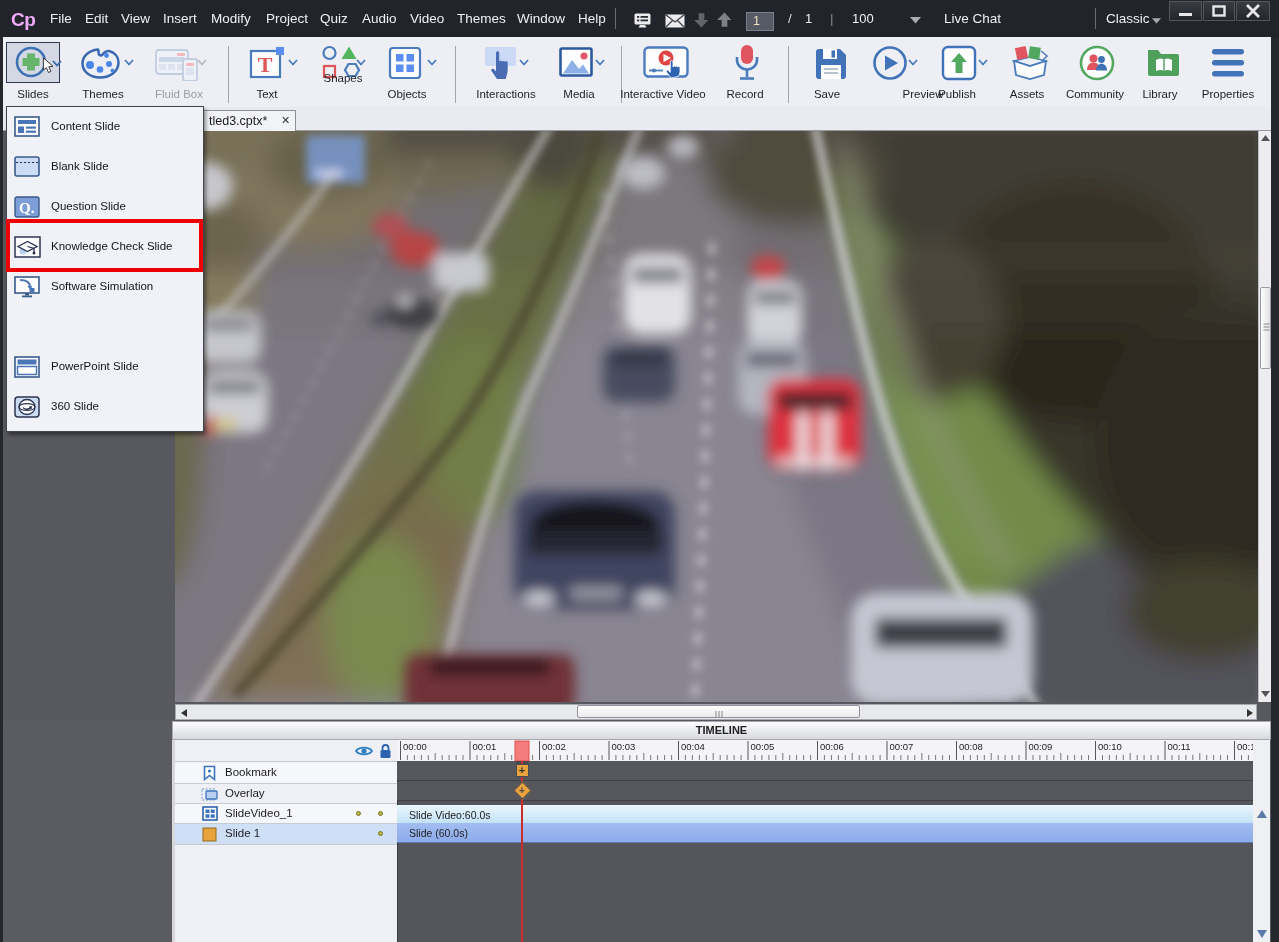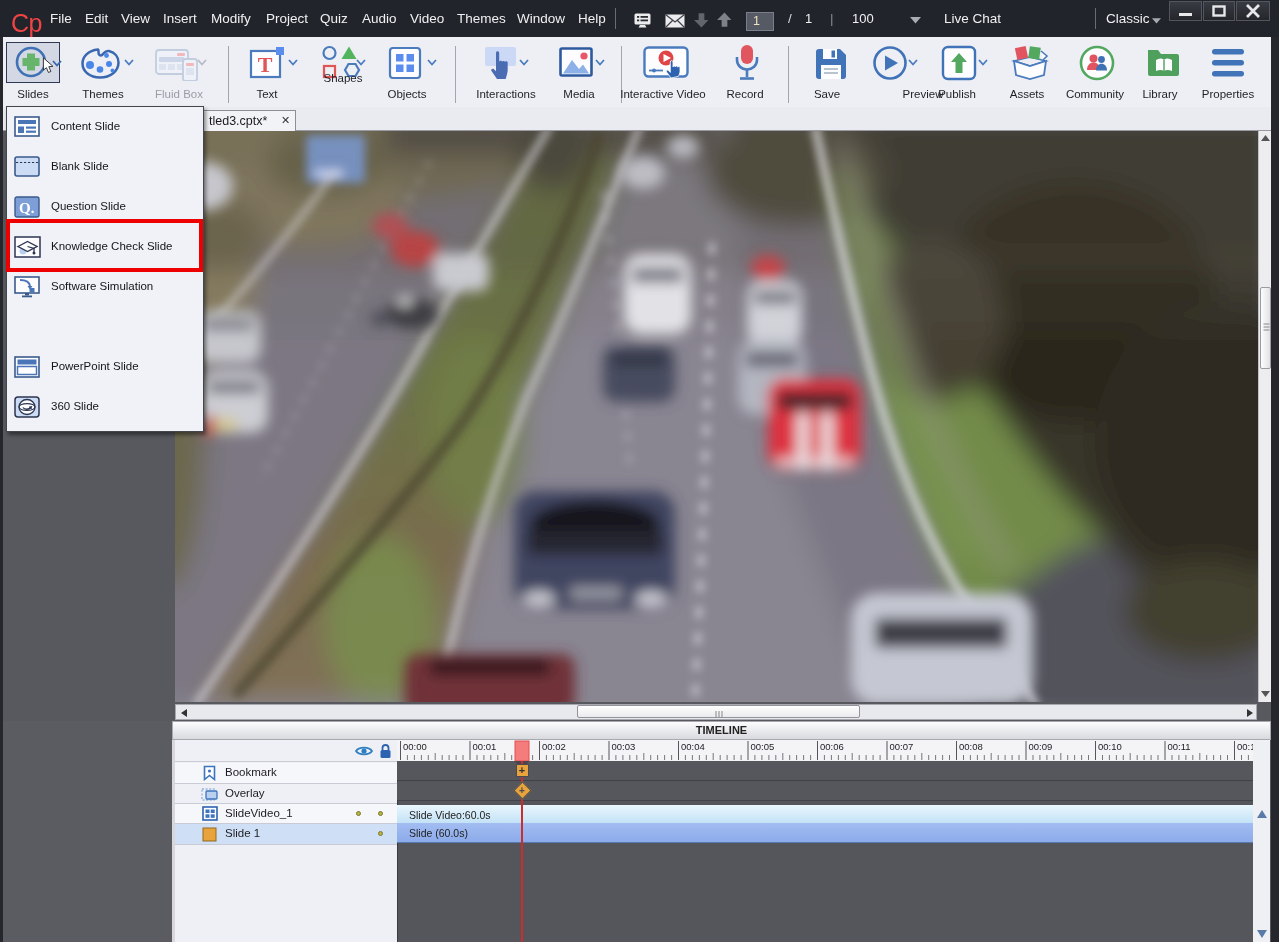--- a/index.html
+++ b/index.html
@@ -1,21 +1,21 @@
 <!DOCTYPE html>
 <html><head>
 <meta charset="utf-8">
 <style>
 * { margin:0; padding:0; box-sizing:border-box; }
 html,body { width:1279px; height:942px; overflow:hidden; font-family:"Liberation Sans", sans-serif; }
 #win { position:absolute; left:0; top:0; width:1279px; height:942px; background:#26272c; }
 
 #titlebar { position:absolute; left:0; top:0; width:1279px; height:37px; background:#22242b; }
 .mi { position:absolute; top:11px; color:#f0f0f2; font-size:13.5px; }
-#logo { position:absolute; left:11px; top:9px; color:#ef4444; font-size:25px; font-weight:normal; letter-spacing:-0.5px; }
+#logo { position:absolute; left:11px; top:9px; color:#f0abfc; font-size:19px; font-weight:bold; letter-spacing:-0.5px; }
 .tsep { position:absolute; top:8px; width:1px; height:21px; background:#6a6c72; }
 .ticon { position:absolute; }
 #pagebox { position:absolute; left:746px; top:12px; width:28px; height:19px; background:#565a64; border:1px solid #7a7e8a; color:#f0e2c0; font-size:12.5px; padding-left:6px; line-height:17px; }
 .wbtn { position:absolute; top:1px; height:20px; background:linear-gradient(#383b42,#24262b); border:1px solid #54565e; }
 
 #toolbar { position:absolute; left:3px; top:37px; width:1268px; height:70px; background:#edeff4; }
 .tlab { position:absolute; bottom:3px; width:100%; font-size:11.5px; color:#1e1f24; text-align:center; }
 .tlab.dis { color:#9a9ca8; }
 .tbsep { position:absolute; top:9px; width:1px; height:57px; background:#a2a4b0; }
 .chev { position:absolute; top:24px; }

